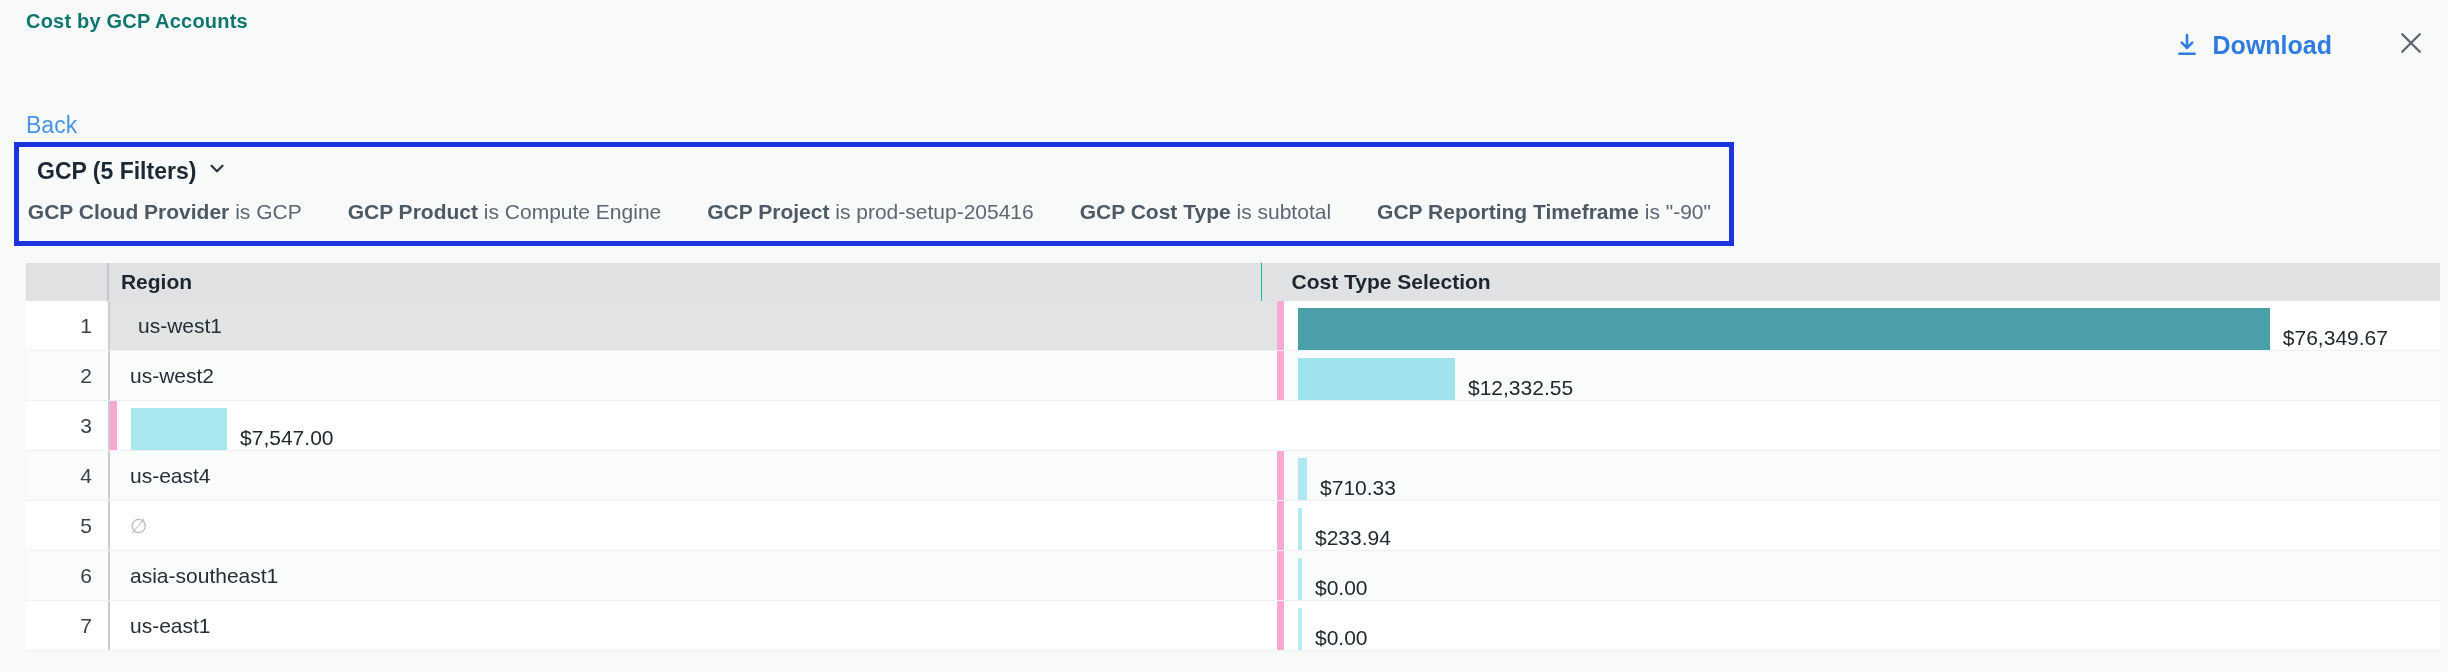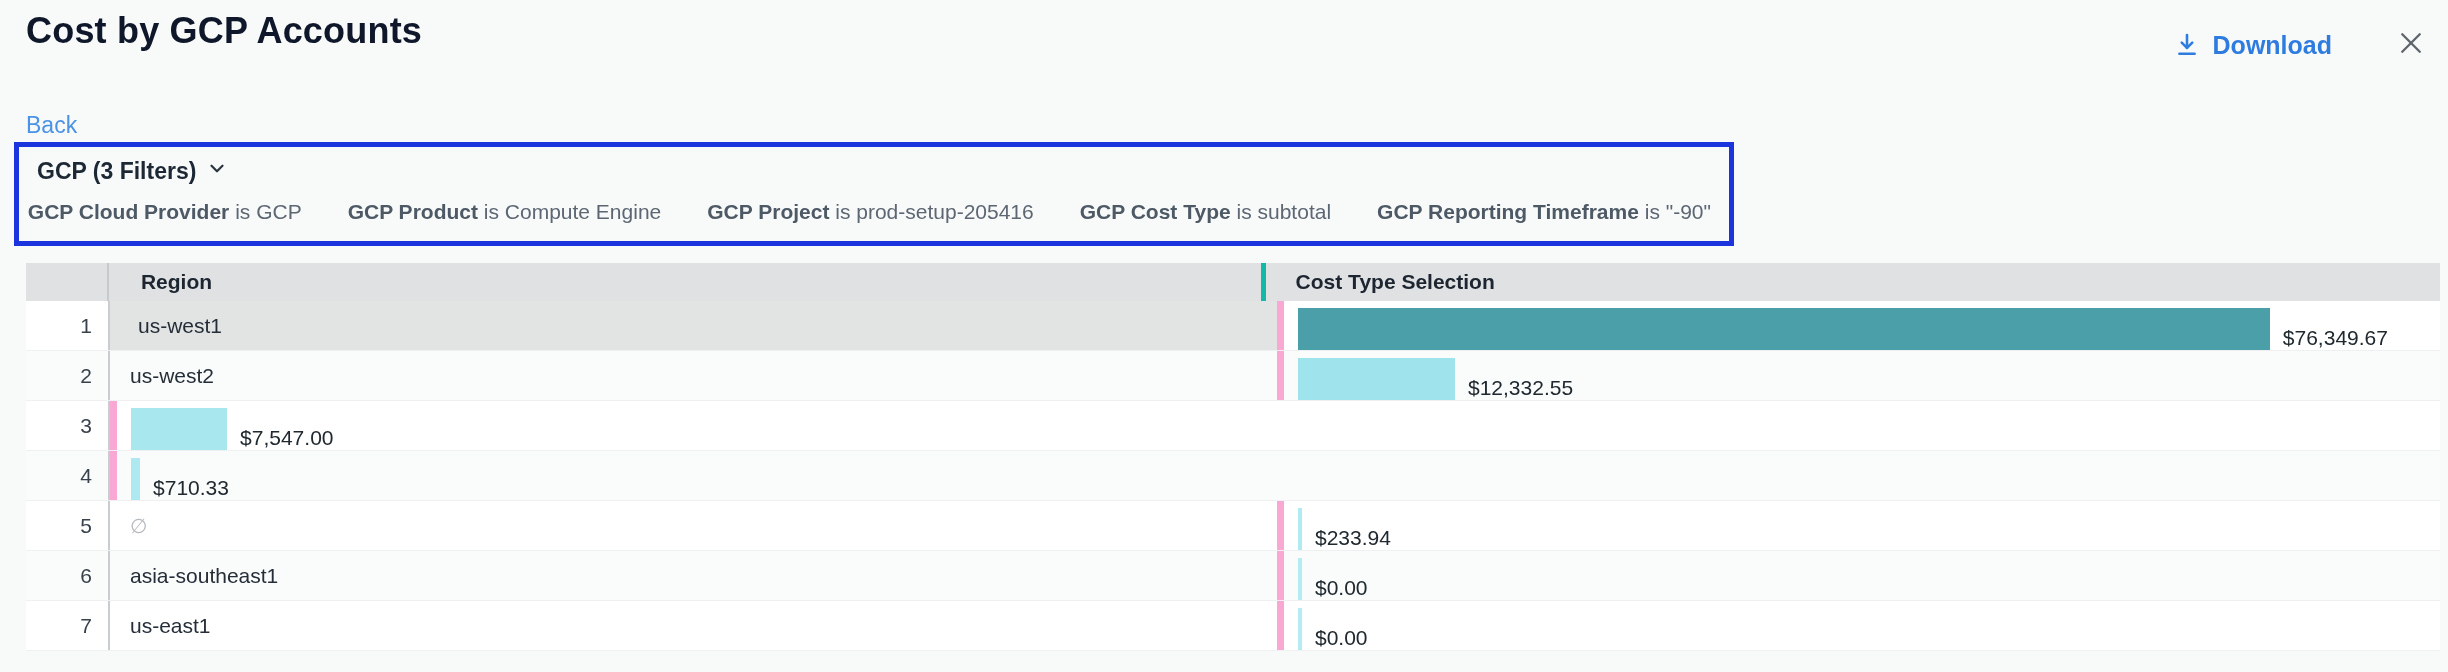--- a/index.html
+++ b/index.html
@@ -7,21 +7,21 @@
   body {
     background:#f8f9f9;
     font-family:"Liberation Sans", sans-serif;
     color:#222c36;
     position:relative;
   }
 
   
   .page-title {
     position:absolute; left:26px; top:10px;
-    font-size:36px; font-weight:700; color:#0f172a;
+    font-size:20px; font-weight:700; color:#0f766e;
     letter-spacing:.2px;
   }
   .top-right {
     position:absolute; right:22px; top:28px;
     display:flex; align-items:center; gap:64px;
   }
   .download-btn {
     display:flex; align-items:center; gap:12px;
     color:#2f7ce0; font-size:25px; font-weight:600; cursor:pointer;
   }
@@ -53,22 +53,22 @@
   .filter-item { cursor:pointer; }
   .filter-item .f-name { font-weight:700; color:#4d5965; }
 
   
   .table {
     position:absolute; left:26px; top:263px; width:2414px;
   }
   .t-header { display:flex; height:38px; background:#dfe1e3; }
   .t-header .hc { font-size:21px; font-weight:700; color:#1d2630; display:flex; align-items:center; }
   .hc-num  { width:84px; border-right:2px solid #c6cacd; }
-  .hc-region { width:1167px; padding-left:32px; }
-  .hc-cost { width:1195px; padding-left:30px; border-left:5px solid #14b8a6; }
+  .hc-region { width:1167px; padding-left:12px; }
+  .hc-cost { width:1195px; padding-left:30px; border-left:1px solid #14b8a6; }
 
   .t-row { display:flex; height:50px; background:#ffffff; border-bottom:1px solid #eef0f1; }
   .t-row.even { background:#fafbfb; }
   .c-num {
     width:84px; border-right:2px solid #c9cdd0;
     display:flex; align-items:center; justify-content:flex-end;
     padding-right:16px; font-size:21px; color:#39424c;
   }
   .c-region {
     width:1167px; display:flex; align-items:center;
@@ -106,21 +106,21 @@
         <line x1="19" y1="5" x2="5" y2="19"></line>
       </svg>
     </span>
   </div>
 </div>
 
 <div class="back-link">Back</div>
 
 <div class="filter-box">
   <div class="filter-summary">
-    <span>GCP (3 Filters)</span>
+    <span>GCP (5 Filters)</span>
     <span>
       <svg width="22" height="22" viewBox="0 0 24 24" fill="none" stroke="#2a3440" stroke-width="2.4" stroke-linecap="round" stroke-linejoin="round">
         <polyline points="6,9.5 12,15.5 18,9.5"></polyline>
       </svg>
     </span>
   </div>
   <div class="filter-items">
     <span class="filter-item"><span class="f-name">GCP Cloud Provider</span> <span>is</span> <span>GCP</span></span>
     <span class="filter-item"><span class="f-name">GCP Product</span> <span>is</span> <span>Compute Engine</span></span>
     <span class="filter-item"><span class="f-name">GCP Project</span> <span>is</span> <span>prod-setup-205416</span></span>
@@ -157,20 +157,21 @@
   <div class="t-row">
     <div class="c-num">3</div>
     <div class="c-cost">
       <div class="bar" style="width: 8.41195%; background: rgb(169, 231, 239);"></div>
       <div class="bar-label">$7,547.00</div>
     </div>
   </div>
 
   <div class="t-row even">
     <div class="c-num">4</div>
+    <div class="c-region">us-east4</div>
     <div class="c-cost">
       <div class="bar" style="width: 0.79174%; background: rgb(174, 233, 241);"></div>
       <div class="bar-label">$710.33</div>
     </div>
   </div>
 
   <div class="t-row">
     <div class="c-num">5</div>
     <div class="c-region null-val">∅</div>
     <div class="c-cost">

